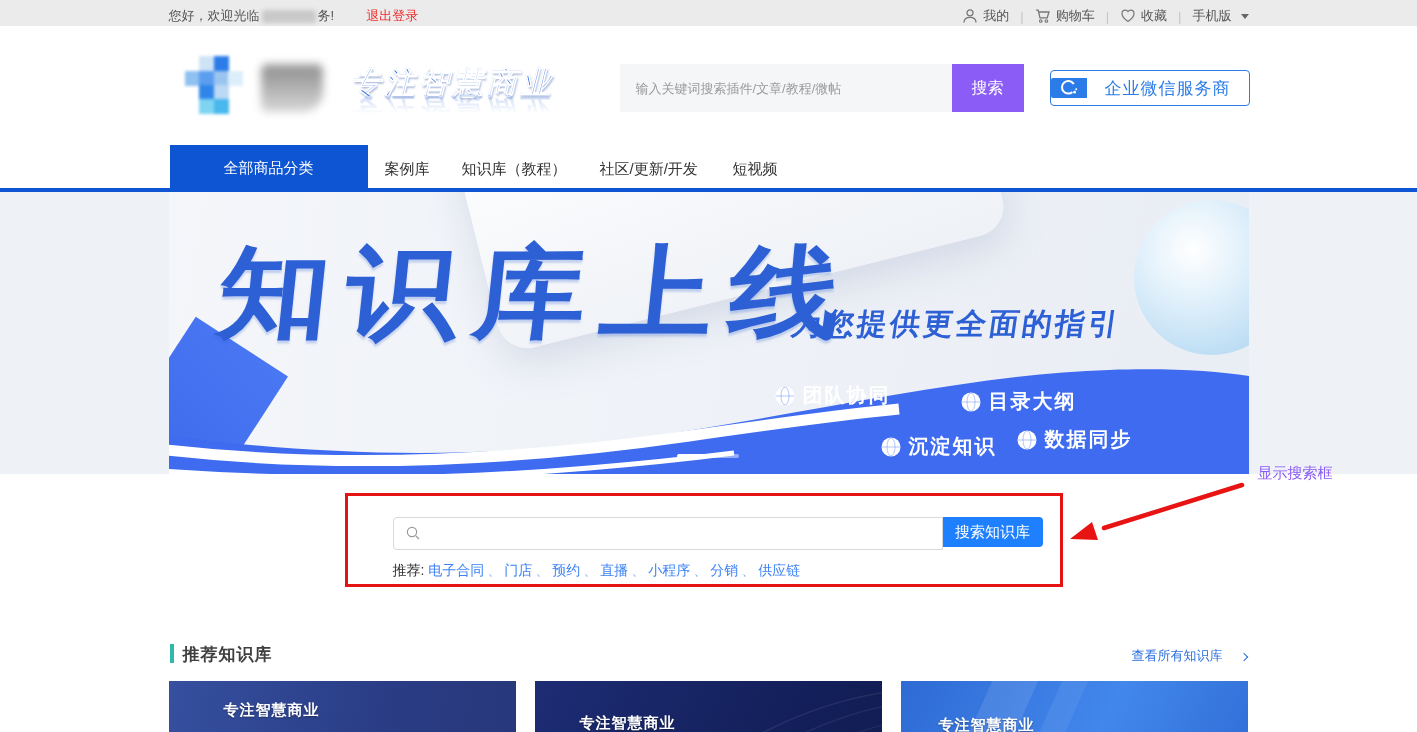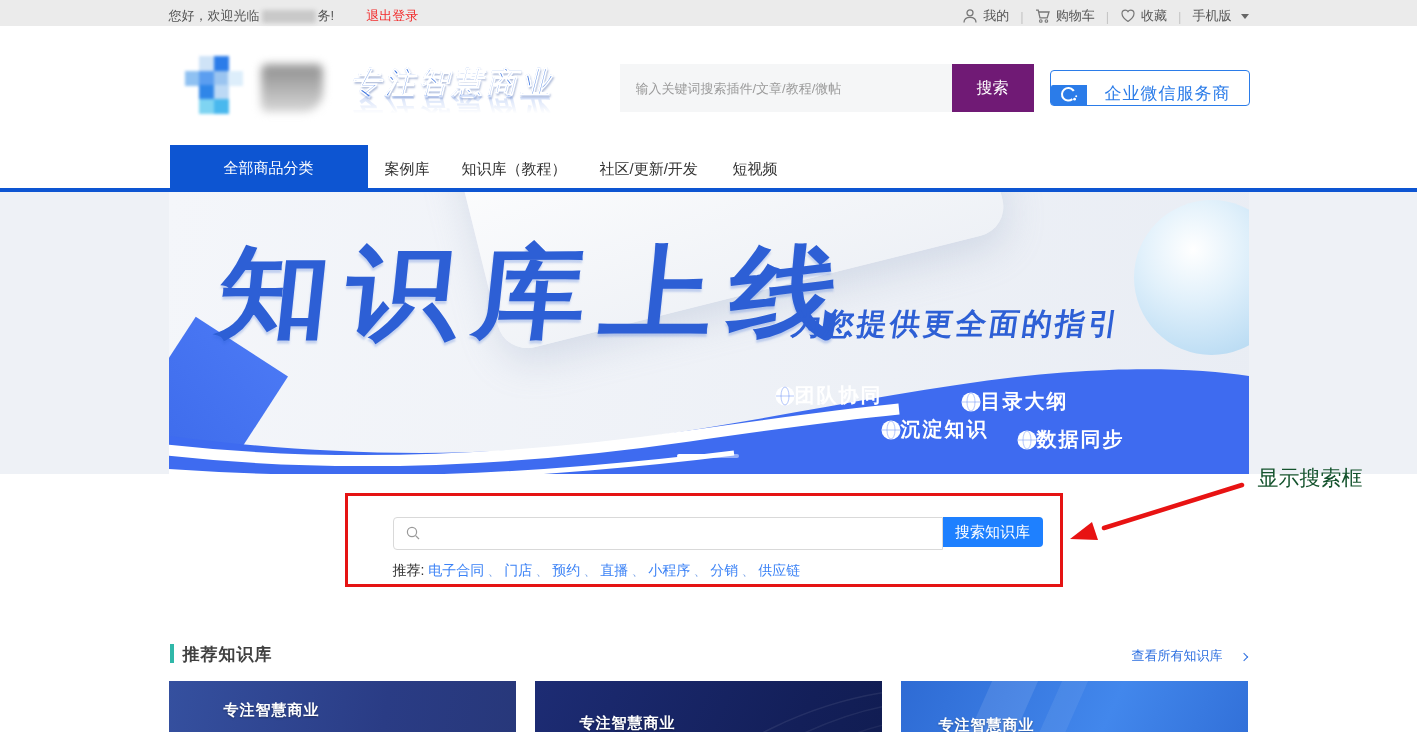--- a/index.html
+++ b/index.html
@@ -32,24 +32,24 @@
     letter-spacing:4px;-webkit-text-stroke:.7px #fff;
     text-shadow:1px 2px 2px rgba(60,90,160,.4);white-space:nowrap}
   .tagline-ref{font-size:30px;font-weight:900;font-style:italic;color:#6b93e6;
     letter-spacing:4px;opacity:.3;transform:scaleY(-1);margin-top:-4px;white-space:nowrap;
     -webkit-mask-image:linear-gradient(180deg,transparent 35%,#000 95%);
     mask-image:linear-gradient(180deg,transparent 35%,#000 95%)}
   .hsearch{position:absolute;left:451px;top:38px;width:332px;height:48px;background:#f5f6f7;
     border:0;outline:none;padding:0 16px;font-size:13px;color:#737373;
     font-family:"Liberation Sans",sans-serif}
   .hsearch::placeholder{color:#9a9a9a}
-  .hsearch-btn{position:absolute;left:783px;top:38px;width:82px;height:48px;background:#701a75;
+  .hsearch-btn{position:absolute;left:783px;top:38px;width:72px;height:48px;background:#8b5cf6;
     color:#fff;font-size:16px;border:0;cursor:pointer;font-family:Liberation Mono, monospace}
   .wx-btn{position:absolute;left:881px;top:44px;width:200px;height:36px;border:1px solid #2b7ce9;
-    border-radius:4px;background:#fff;display:flex;align-items:flex-end;cursor:pointer;padding:0;
+    border-radius:4px;background:#fff;display:flex;align-items:center;cursor:pointer;padding:0;
     font-family:"Liberation Sans",sans-serif}
   .wx-ico{width:36px;background:#2b7ce9;display:flex;align-items:center;justify-content:center;
     border-radius:2px 0 0 2px}
   .wx-label{flex:1;display:flex;align-items:center;justify-content:center;color:#2b7ce9;
     font-size:17px;letter-spacing:1px}
 
   
   .navwrap{height:47px;border-bottom:4px solid #0d55d2;background:#fff}
   .nav{height:47px;font-size:15px;color:#333}
   .nav-active{position:absolute;left:1px;top:0;width:198px;height:46px;background:#0d55d2;
@@ -66,40 +66,40 @@
   .b-stripe{position:absolute;left:-72px;top:128px;width:110px;height:330px;
     background:linear-gradient(195deg,#4a78f4,#2d5be0);transform:rotate(33deg)}
   .b-sphere{position:absolute;left:965px;top:8px;width:155px;height:155px;border-radius:50%;
     background:radial-gradient(circle at 38% 32%,#ffffff,#e2f1fb 35%,#c2e0f5 70%,#a9d1ee)}
   .b-title{position:absolute;left:50px;top:50px;font-size:100px;font-weight:900;color:#2d5fd5;
     letter-spacing:14px;line-height:1;white-space:nowrap;transform:skewX(-6deg) scaleX(1.12);
     transform-origin:left center;text-shadow:0 3px 2px rgba(45,95,213,.25)}
   .b-sub{position:absolute;left:622px;top:112px;font-size:30px;font-weight:800;color:#2d5fd5;
     letter-spacing:3px;white-space:nowrap;transform:skewX(-8deg)}
   .b-wave{position:absolute;left:0;bottom:0;width:1080px;height:130px}
-  .b-feat{position:absolute;display:flex;align-items:center;gap:0;color:#fff;font-weight:700;
+  .b-feat{position:absolute;display:flex;align-items:center;gap:8px;color:#fff;font-weight:700;
     font-size:20px;letter-spacing:2px;white-space:nowrap}
-  .b-f0{left:606px;top:190px}.b-f1{left:792px;top:196px}.b-f2{left:712px;top:224px}.b-f3{left:848px;top:234px}
+  .b-f0{left:606px;top:190px}.b-f1{left:792px;top:196px}.b-f2{left:712px;top:241px}.b-f3{left:848px;top:234px}
   .b-dot{position:absolute;top:262px;height:4px;border-radius:2px;background:#fff;cursor:pointer}
   .b-d0{left:508px;width:29px}.b-d1{left:542px;width:28px;background:rgba(255,255,255,.45)}
 
   
   .main{height:254px}
   .redbox{position:absolute;left:176px;top:19px;width:718px;height:94px;border:3px solid #e51313}
   .kb-input{position:absolute;left:45px;top:21px;width:550px;height:33px;border:1px solid #d9d9d9;
     border-radius:4px 0 0 4px;outline:none;padding:0 12px 0 36px;font-size:14px;color:#333;
     font-family:"Liberation Sans",sans-serif}
   .kb-mag{position:absolute;left:57px;top:29px;pointer-events:none}
   .kb-btn{position:absolute;left:595px;top:21px;width:100px;height:30px;background:#1e80ff;
     color:#fff;border:0;border-radius:0 4px 4px 0;font-size:15px;cursor:pointer;
     font-family:"Liberation Sans",sans-serif}
   .kb-rec{position:absolute;left:45px;top:66px;font-size:14px;color:#333;white-space:nowrap}
   .kb-link{color:#3b82f6;cursor:pointer;text-decoration:none}
   .kb-sep{color:#7fa6e8;margin:0 3px}
-  .ann-label{position:absolute;left:1089px;top:-10px;color:#14532d;font-size:21px;white-space:nowrap}
+  .ann-label{position:absolute;left:1089px;top:-10px;color:#8b5cf6;font-size:15px;white-space:nowrap}
   .ann-arrow{position:absolute;left:893px;top:3px;width:195px;height:72px;pointer-events:none}
 
   
   .sec-head{position:absolute;left:0;top:168px;width:100%;height:24px}
   .sec-bar{position:absolute;left:1px;top:2px;width:4px;height:19px;background:#30b8a9}
   .sec-title{position:absolute;left:14px;top:1px;font-size:17px;font-weight:700;color:#404040;letter-spacing:1px}
   .view-all{position:absolute;right:2px;top:5px;font-size:13px;color:#2d6fe0;cursor:pointer;
     display:flex;align-items:center;gap:18px}
   .chev{width:6px;height:6px;border-top:1.5px solid #2d6fe0;border-right:1.5px solid #2d6fe0;
     transform:rotate(45deg);margin-top:1px}

